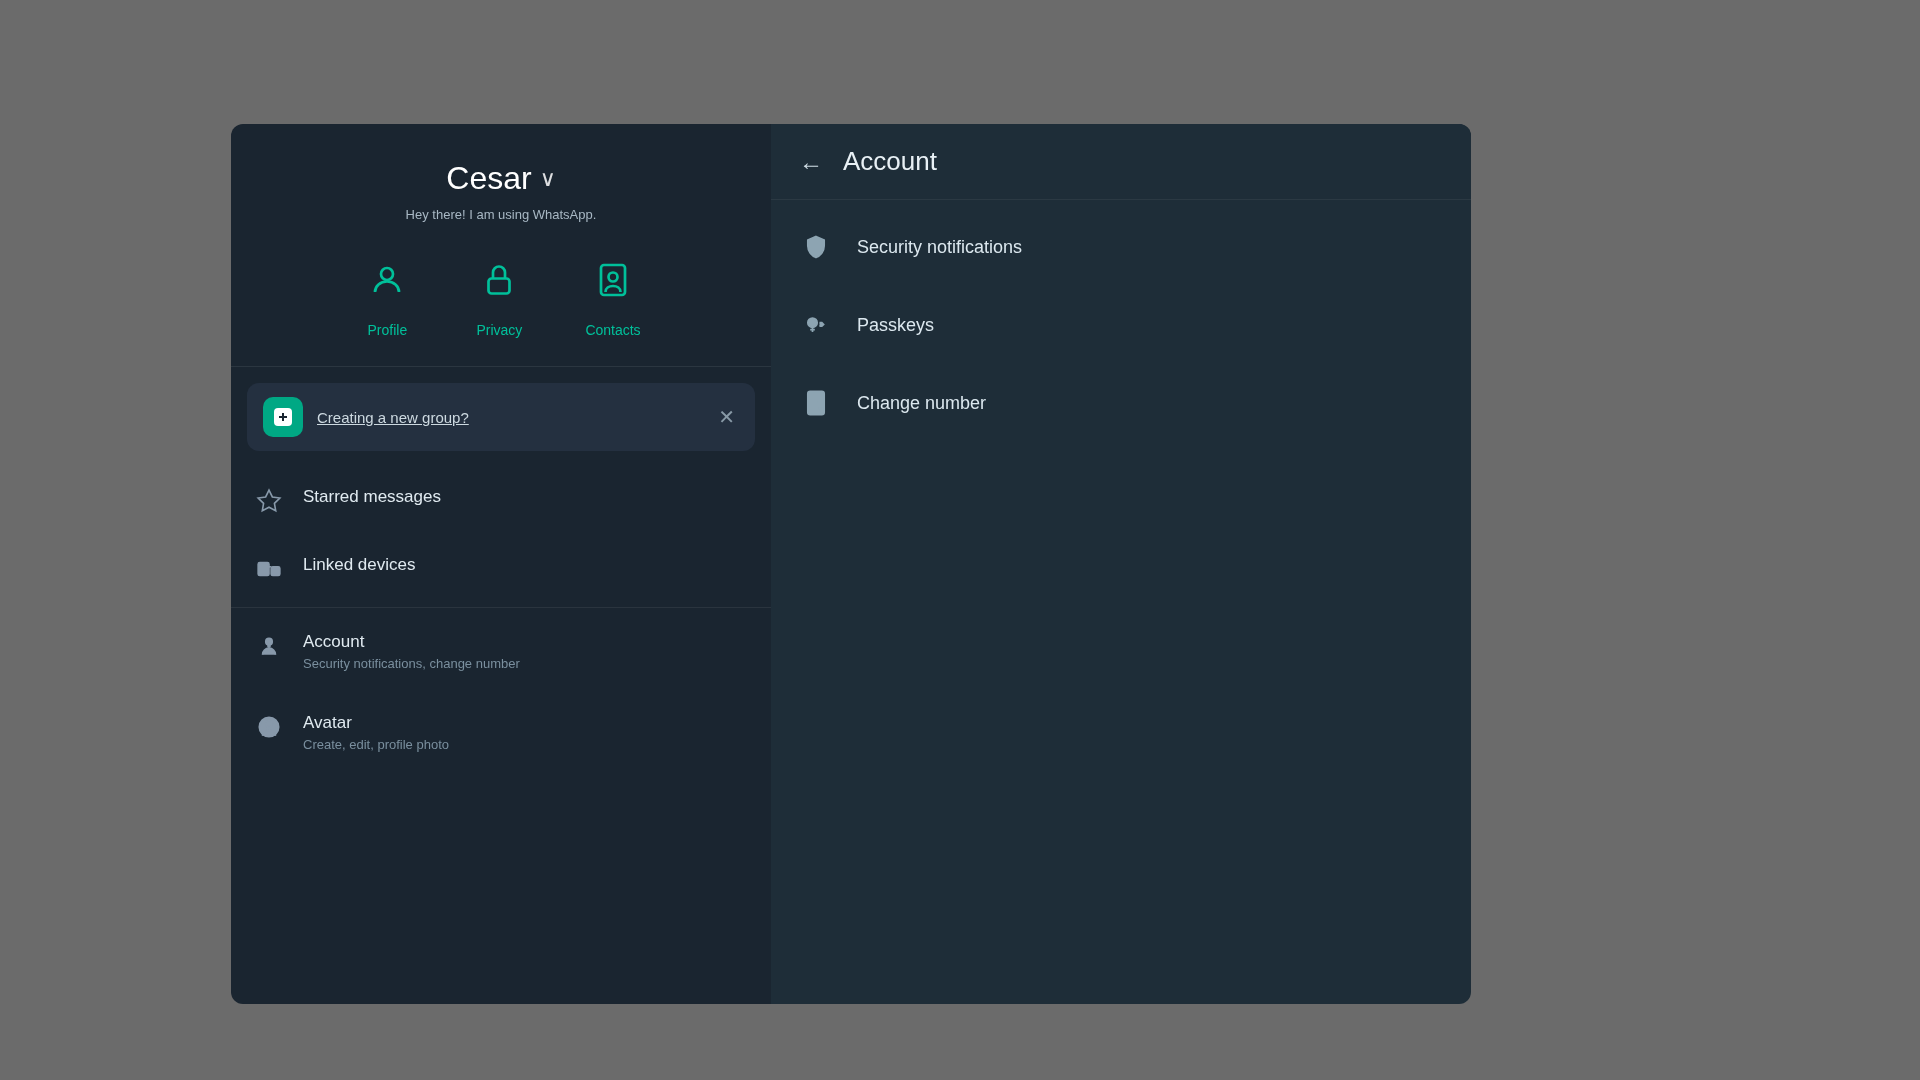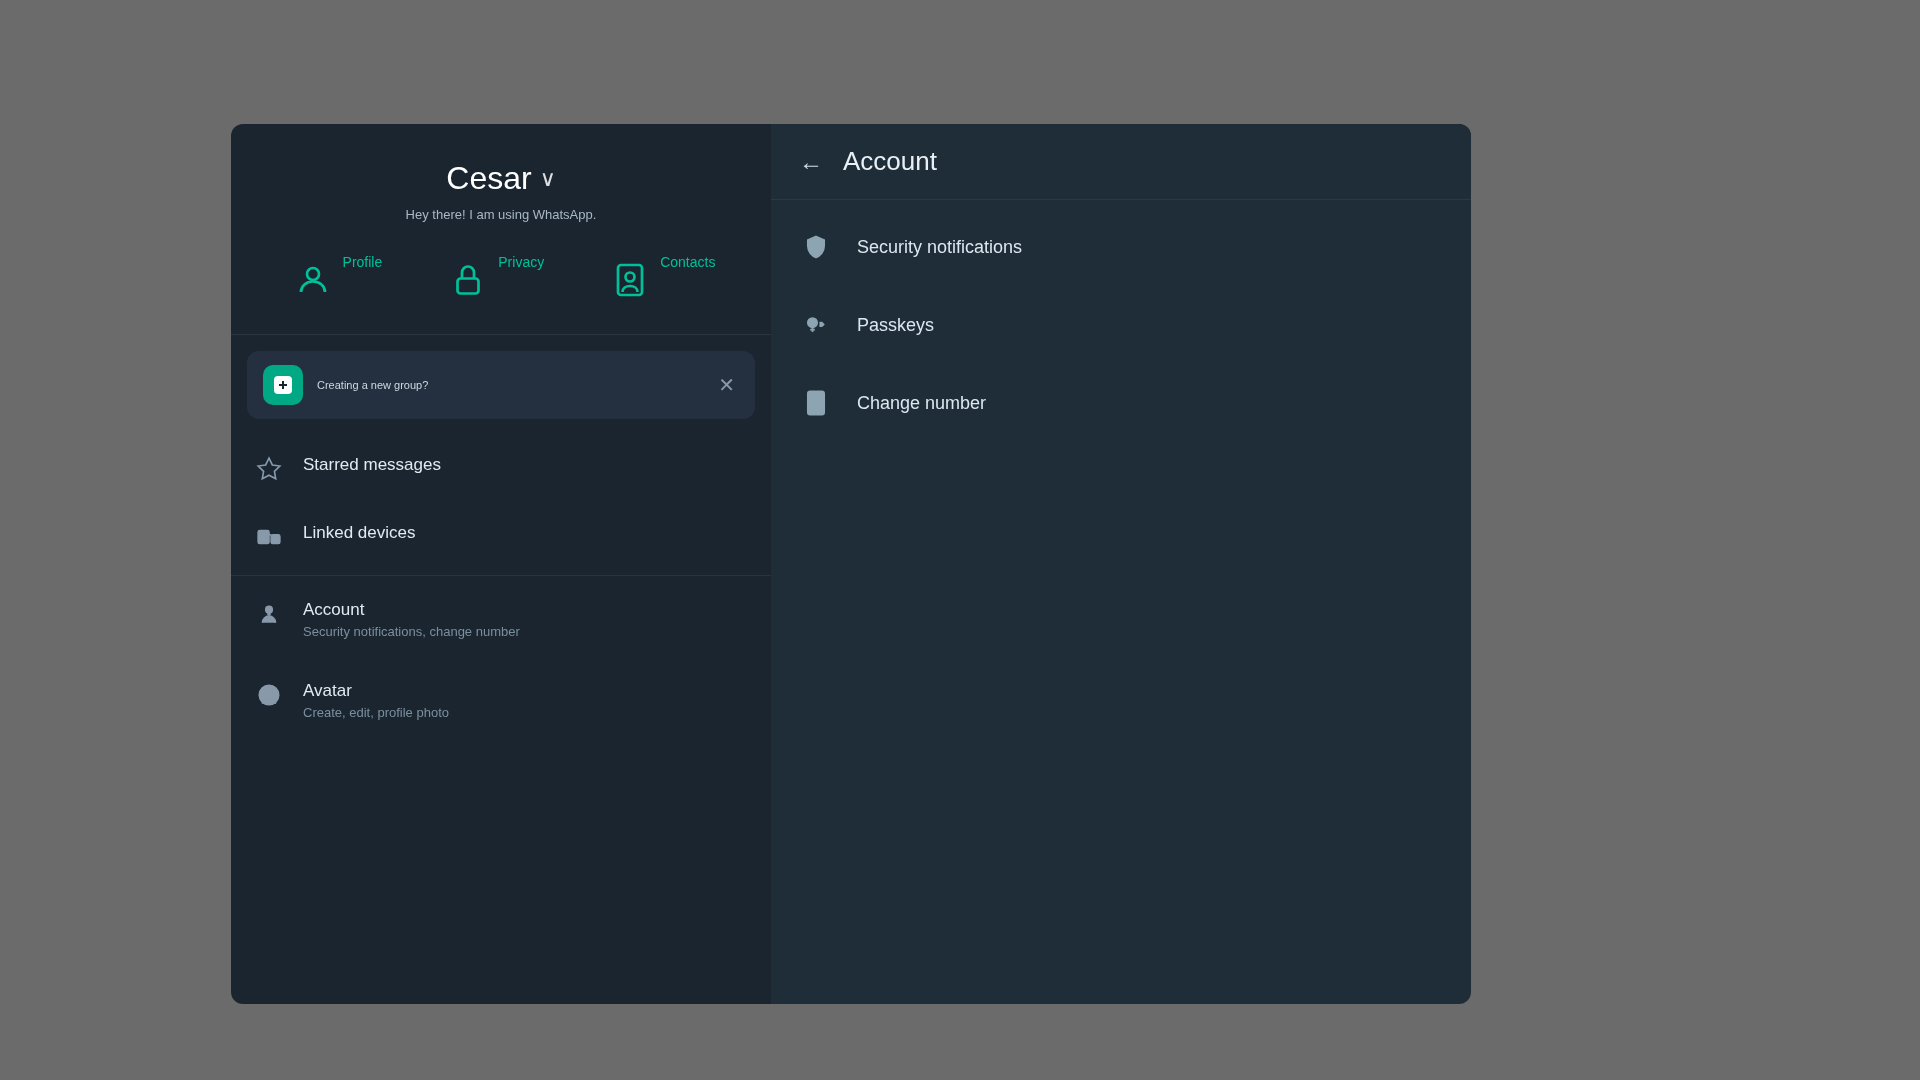--- a/index.html
+++ b/index.html
@@ -63,23 +63,23 @@
     }
 
     .icon-row {
       display: flex;
       gap: 60px;
       margin-top: 4px;
     }
 
     .icon-item {
       display: flex;
-      flex-direction: row;
-      align-items: flex-start;
-      gap: 4px;
+      flex-direction: column;
+      align-items: center;
+      gap: 16px;
       cursor: pointer;
     }
 
     .icon-circle {
       width: 52px;
       height: 52px;
       display: flex;
       align-items: center;
       justify-content: center;
     }
@@ -117,22 +117,23 @@
     }
 
     .notif-icon-wrap svg {
       width: 24px;
       height: 24px;
       fill: white;
     }
 
     .notif-text {
       color: #cdd9e0;
-      font-size: 11px;
+      font-size: 15px;
       flex: 1;
+      text-decoration: underline;
     }
 
     .notif-close {
       color: #8899a6;
       font-size: 20px;
       cursor: pointer;
       padding: 4px;
     }
 
     

